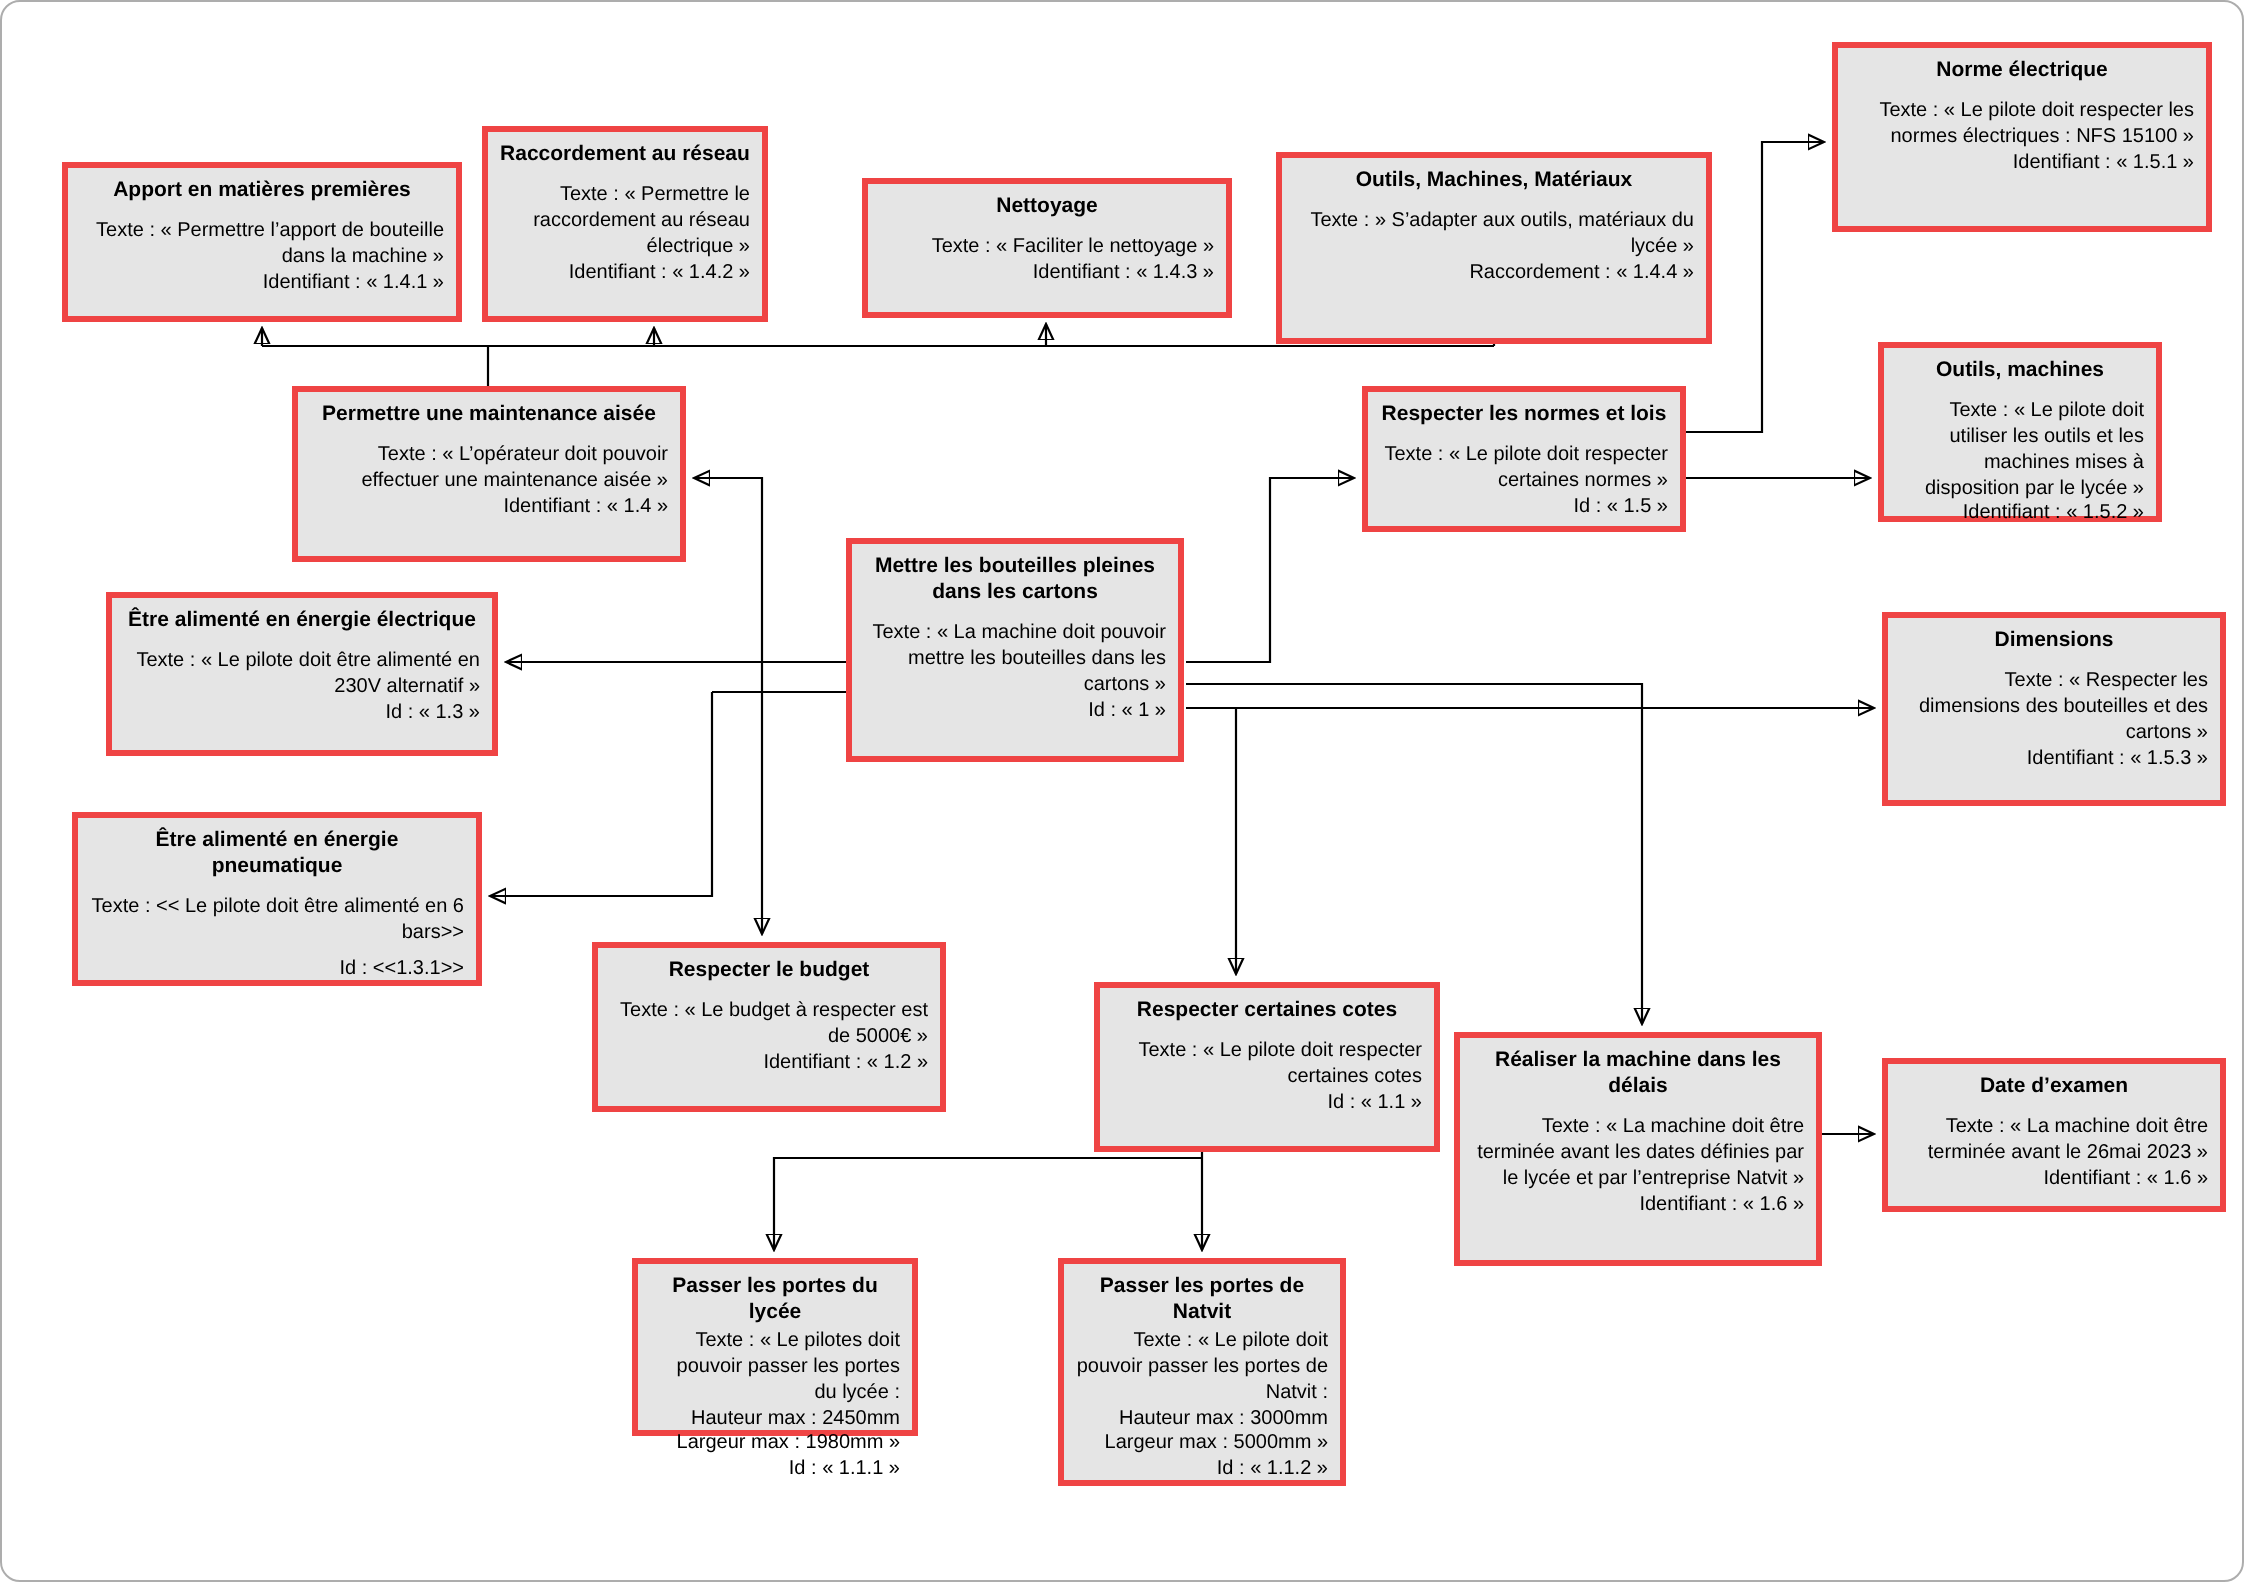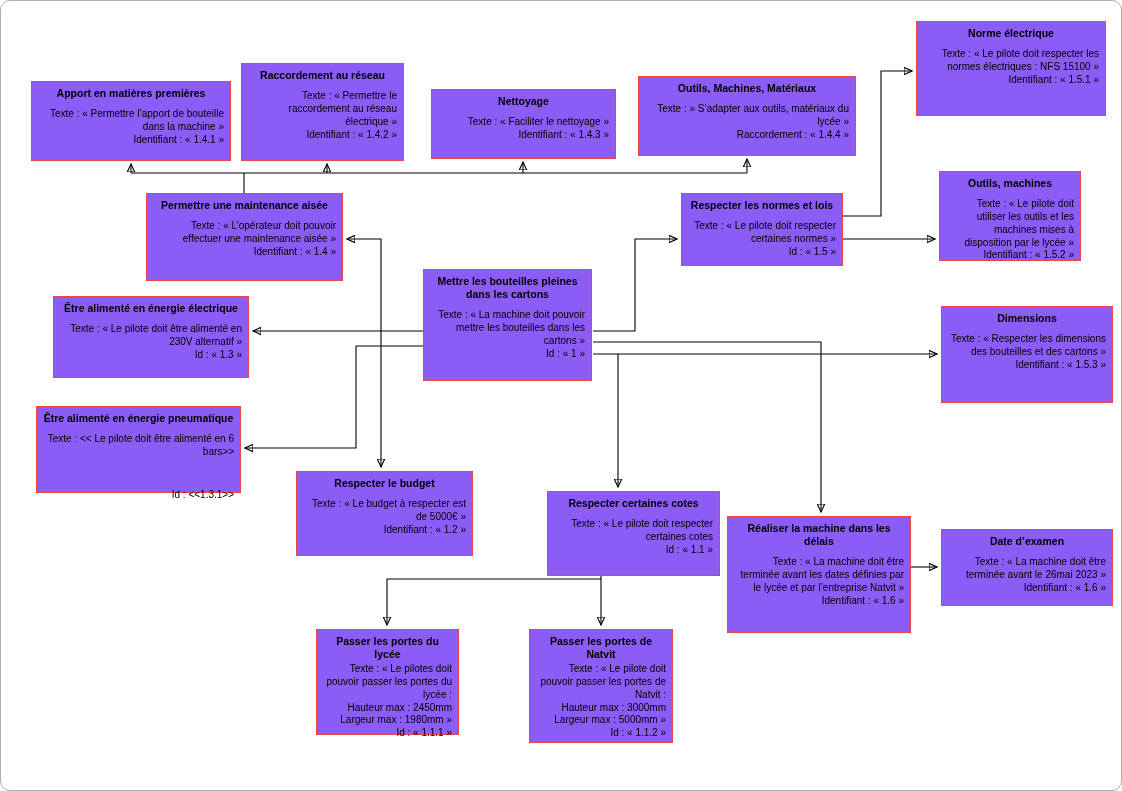--- a/index.html
+++ b/index.html
@@ -6,29 +6,29 @@
   html,body { background:#fff; }
   body { font-family:"Liberation Sans", sans-serif; color:#000; }
   .canvas {
     position:relative; width:1122px; height:791px;
     background:#fff; border:1px solid #adadad; border-radius:10px;
     overflow:hidden;
   }
   .connectors { position:absolute; left:0; top:0; }
   .connectors path { stroke:#000; stroke-width:1.1; fill:none; }
   .box {
-    position:absolute; border:1px solid #ef4444; background:#8b5cf6;
+    position:absolute; border:3px solid #ef4444; background:#e5e5e5;
     padding:5px 6px; font-size:10px; line-height:1.28;
   }
   .box-title {
     font-weight:bold; text-align:center; font-size:10.5px;
     line-height:1.25; margin-bottom:8px;
   }
   .box-text, .box-line, .box-id { font-size:10px;text-align:right; }
-  .gap { margin-top:30px; }
+  .gap { margin-top:5px; }
 </style>
 </head>
 <body>
 
 <div class="canvas">
 
   <svg class="connectors" width="1122" height="791">
     <defs>
       <marker id="arr" markerWidth="9" markerHeight="9" refX="8" refY="4.5" orient="auto" markerUnits="userSpaceOnUse">
         <path d="M0,0.8 L8,4.5 L0,8.2 Z" fill="#000" stroke="none"></path>
@@ -61,33 +61,33 @@
     <path d="M600,575 V624" marker-end="url(#arr)"></path>
     <path d="M600,578 H386 V624" marker-end="url(#arr)"></path>
   </svg>
 
   <div class="box" style="left:30px;top:80px;width:200px;height:80px">
     <div class="box-title">Apport en matières premières</div>
     <div class="box-text">Texte : « Permettre l’apport de bouteille dans la machine »</div>
     <div class="box-id">Identifiant : « 1.4.1 »</div>
   </div>
 
-  <div class="box" style="left:240px;top:62px;width:163px;height:98px">
+  <div class="box" style="left:240px;top:62px;width:143px;height:98px">
     <div class="box-title">Raccordement au réseau</div>
     <div class="box-text">Texte : « Permettre le raccordement au réseau électrique »</div>
     <div class="box-id">Identifiant : « 1.4.2 »</div>
   </div>
 
   <div class="box" style="left:430px;top:88px;width:185px;height:70px">
     <div class="box-title">Nettoyage</div>
     <div class="box-text">Texte : « Faciliter le nettoyage »</div>
     <div class="box-id">Identifiant : « 1.4.3 »</div>
   </div>
 
-  <div class="box" style="left:637px;top:75px;width:218px;height:80px">
+  <div class="box" style="left:637px;top:75px;width:218px;height:96px">
     <div class="box-title">Outils, Machines, Matériaux</div>
     <div class="box-text">Texte : » S’adapter aux outils, matériaux du lycée »</div>
     <div class="box-id">Raccordement : « 1.4.4 »</div>
   </div>
 
   <div class="box" style="left:915px;top:20px;width:190px;height:95px">
     <div class="box-title">Norme électrique</div>
     <div class="box-text">Texte : « Le pilote doit respecter les normes électriques : NFS 15100 »</div>
     <div class="box-id">Identifiant : « 1.5.1 »</div>
   </div>
@@ -151,21 +151,21 @@
     <div class="box-text">Texte : « La machine doit être terminée avant les dates définies par le lycée et par l’entreprise Natvit »</div>
     <div class="box-id">Identifiant : « 1.6 »</div>
   </div>
 
   <div class="box" style="left:940px;top:528px;width:172px;height:77px">
     <div class="box-title">Date d’examen</div>
     <div class="box-text">Texte : « La machine doit être terminée avant le 26mai 2023 »</div>
     <div class="box-id">Identifiant : « 1.6 »</div>
   </div>
 
-  <div class="box" style="left:315px;top:628px;width:143px;height:106px">
+  <div class="box" style="left:315px;top:628px;width:143px;height:89px">
     <div class="box-title" style="margin-bottom:2px">Passer les portes du lycée</div>
     <div class="box-text">Texte : « Le pilotes doit pouvoir passer les portes du lycée :</div>
     <div class="box-line">Hauteur max : 2450mm</div>
     <div class="box-line">Largeur max : 1980mm »</div>
     <div class="box-id">Id : « 1.1.1 »</div>
   </div>
 
   <div class="box" style="left:528px;top:628px;width:144px;height:114px">
     <div class="box-title" style="margin-bottom:2px">Passer les portes de Natvit</div>
     <div class="box-text">Texte : « Le pilote doit pouvoir passer les portes de Natvit :</div>

